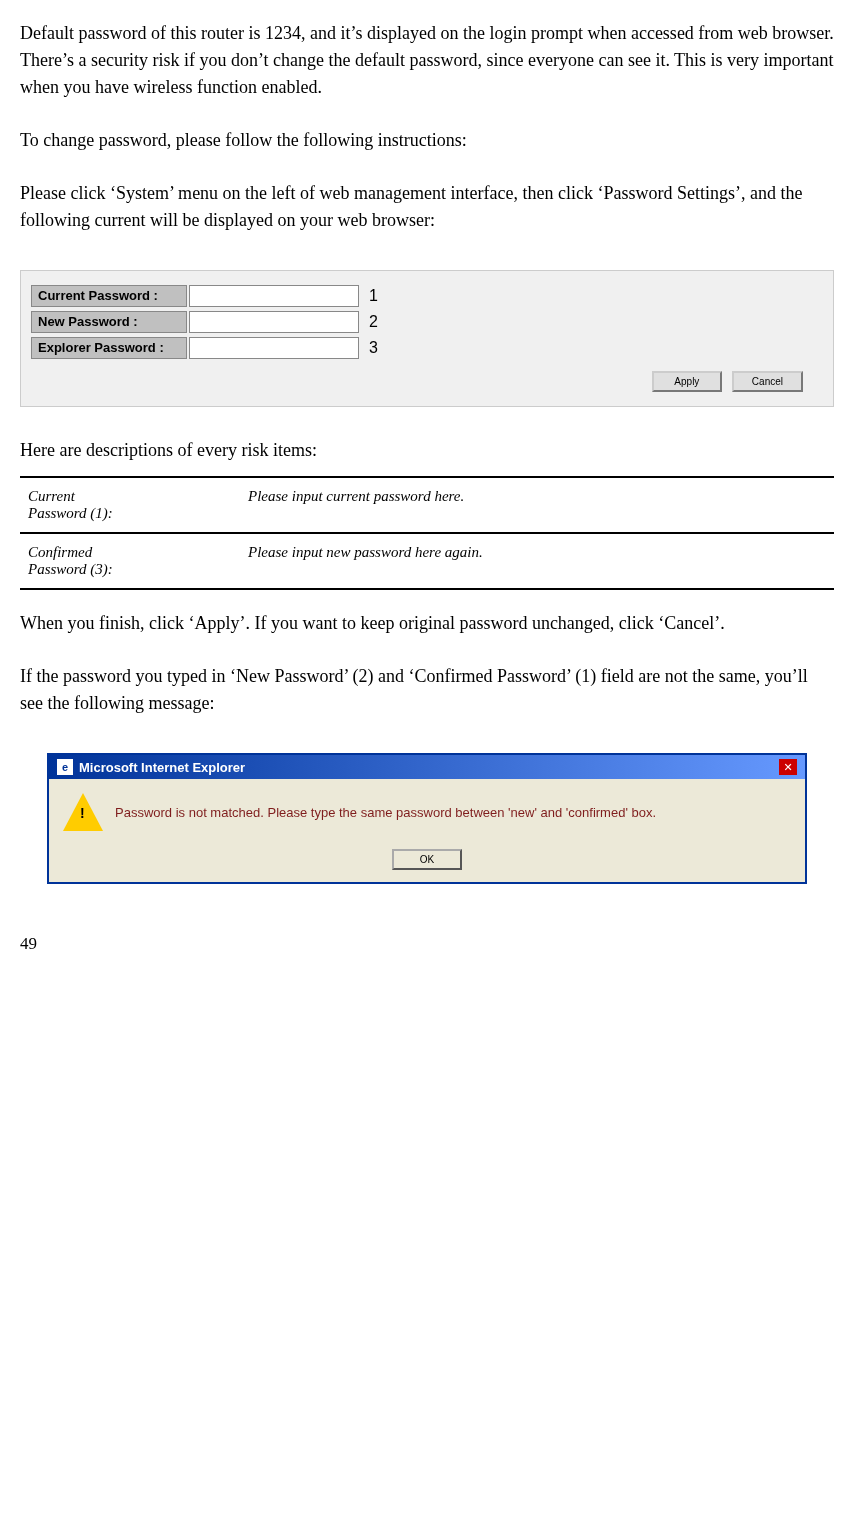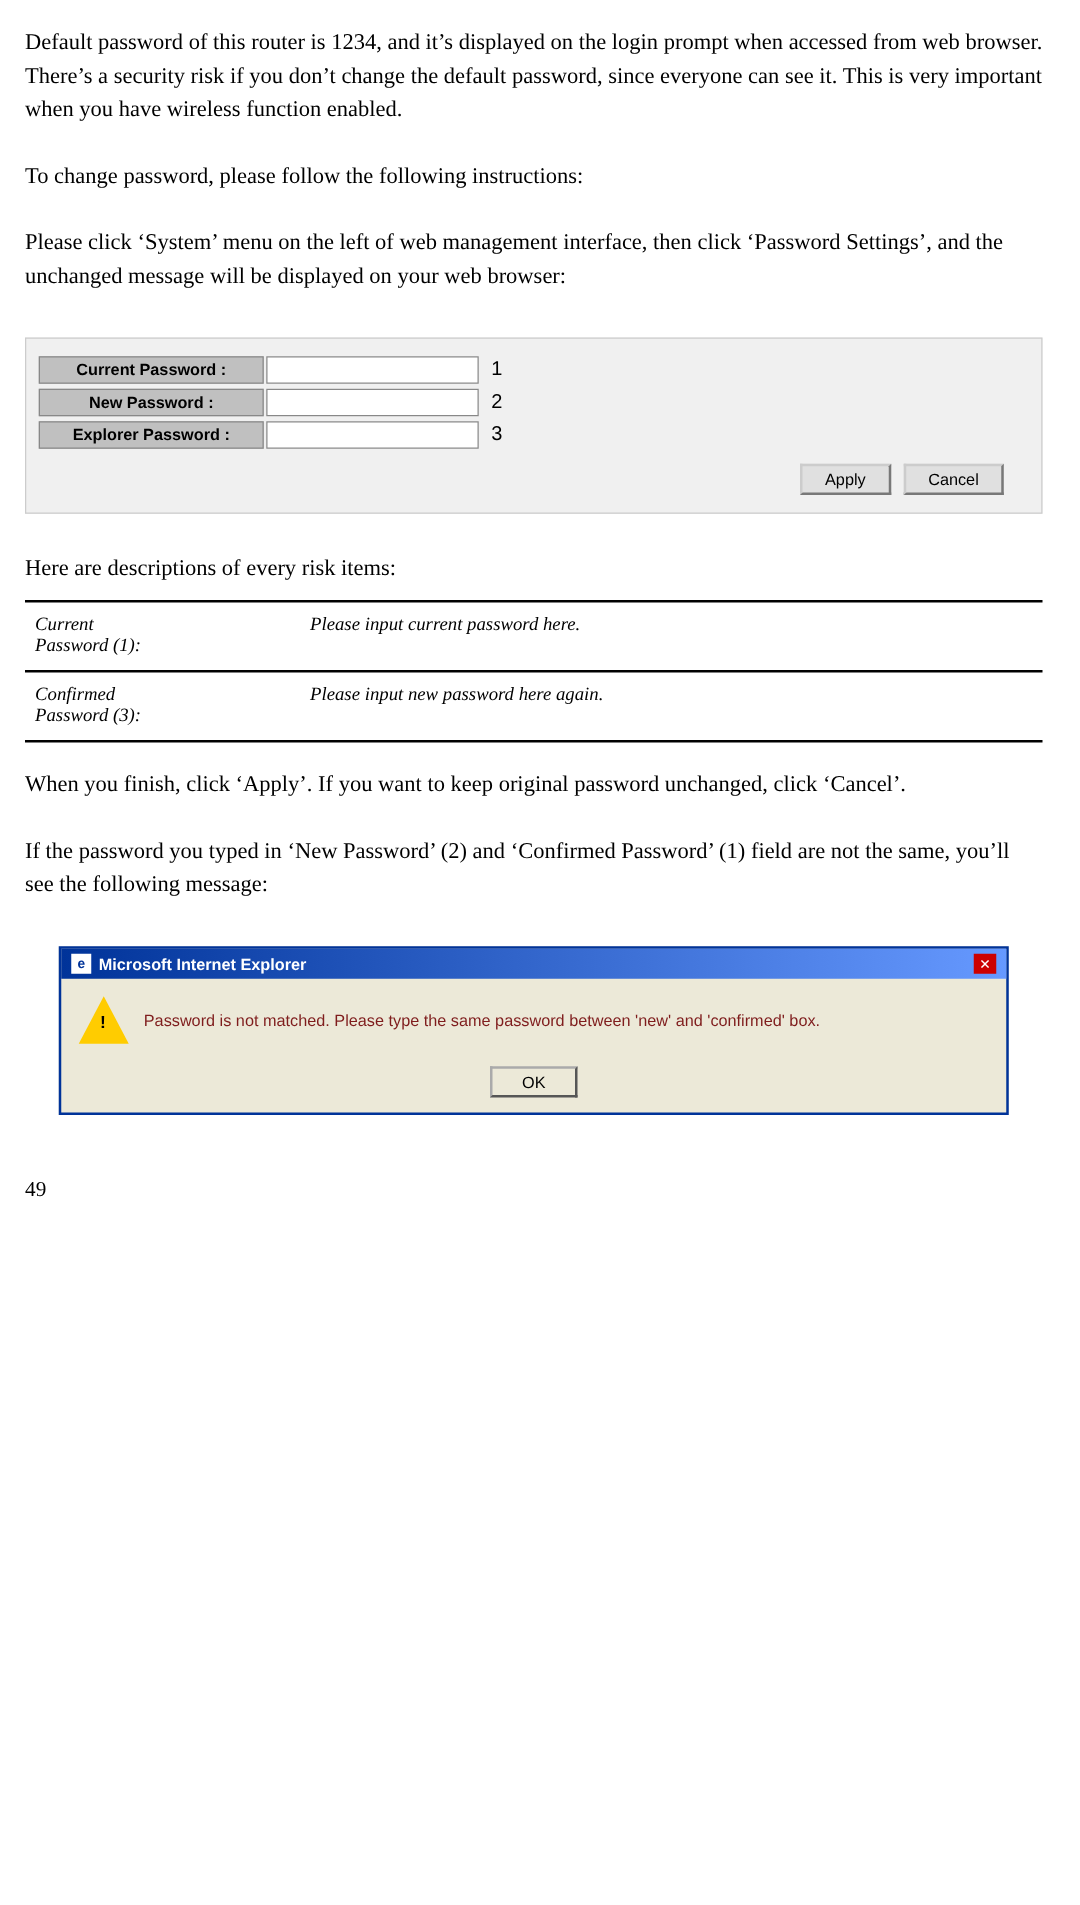--- a/index.html
+++ b/index.html
@@ -28,25 +28,25 @@
       width: 100%;
     }
     .form-row {
       display: flex;
       align-items: center;
       margin-bottom: 4px;
     }
     .form-label {
       background: #c0c0c0;
       border: 1px solid #888888;
-      text-align: center;
+      text-align: left;
       padding: 2px 6px;
       font-size: 13px;
       font-weight: bold;
-      width: 180px;
+      width: 156px;
       min-height: 22px;
       font-family: Arial, sans-serif;
     }
     .form-input {
       border: 1px solid #888888;
       background: #ffffff;
       width: 170px;
       height: 22px;
       margin-left: 2px;
     }
@@ -59,21 +59,21 @@
       display: flex;
       justify-content: flex-end;
       margin-top: 12px;
       gap: 10px;
       padding-right: 20px;
     }
     .form-btn {
       background: #e0e0e0;
       border: 2px outset #cccccc;
       padding: 3px 18px;
-      font-size: 13px;
+      font-size: 10px;
       font-family: Arial, sans-serif;
       cursor: pointer;
       min-width: 70px;
     }
 
     
     .desc-table {
       width: 100%;
       border-collapse: collapse;
       margin-top: 10px;
@@ -178,21 +178,21 @@
     }
     .ie-button-area {
       display: flex;
       justify-content: center;
       padding: 6px 0 12px 0;
     }
     .ie-ok-btn {
       background: #ece9d8;
       border: 2px outset #aaaaaa;
       padding: 3px 24px;
-      font-size: 13px;
+      font-size: 10px;
       cursor: pointer;
       min-width: 70px;
     }
 
     .page-number {
       text-align: left;
       margin-top: 20px;
       font-size: 17px;
     }
 
@@ -207,21 +207,21 @@
 <p class="main-text">Default password of this router is 1234, and it’s displayed on the login prompt when accessed from web browser. There’s a security risk if you don’t change the default password, since everyone can see it. This is very important when you have wireless function enabled.</p>
 
 <div class="spacer"></div>
 
 
 <p class="main-text">To change password, please follow the following instructions:</p>
 
 <div class="spacer"></div>
 
 
-<p class="main-text">Please click ‘System’ menu on the left of web management interface, then click ‘Password Settings’, and the unchanged message will be displayed on your web browser:</p>
+<p class="main-text">Please click ‘System’ menu on the left of web management interface, then click ‘Password Settings’, and the following current will be displayed on your web browser:</p>
 
 <div class="spacer"></div>
 
 
 <div class="form-container">
   <div class="form-row">
     <div class="form-label">Current Password :</div>
     <input class="form-input" type="password" style="">
     <span class="form-number">1</span>
   </div>

